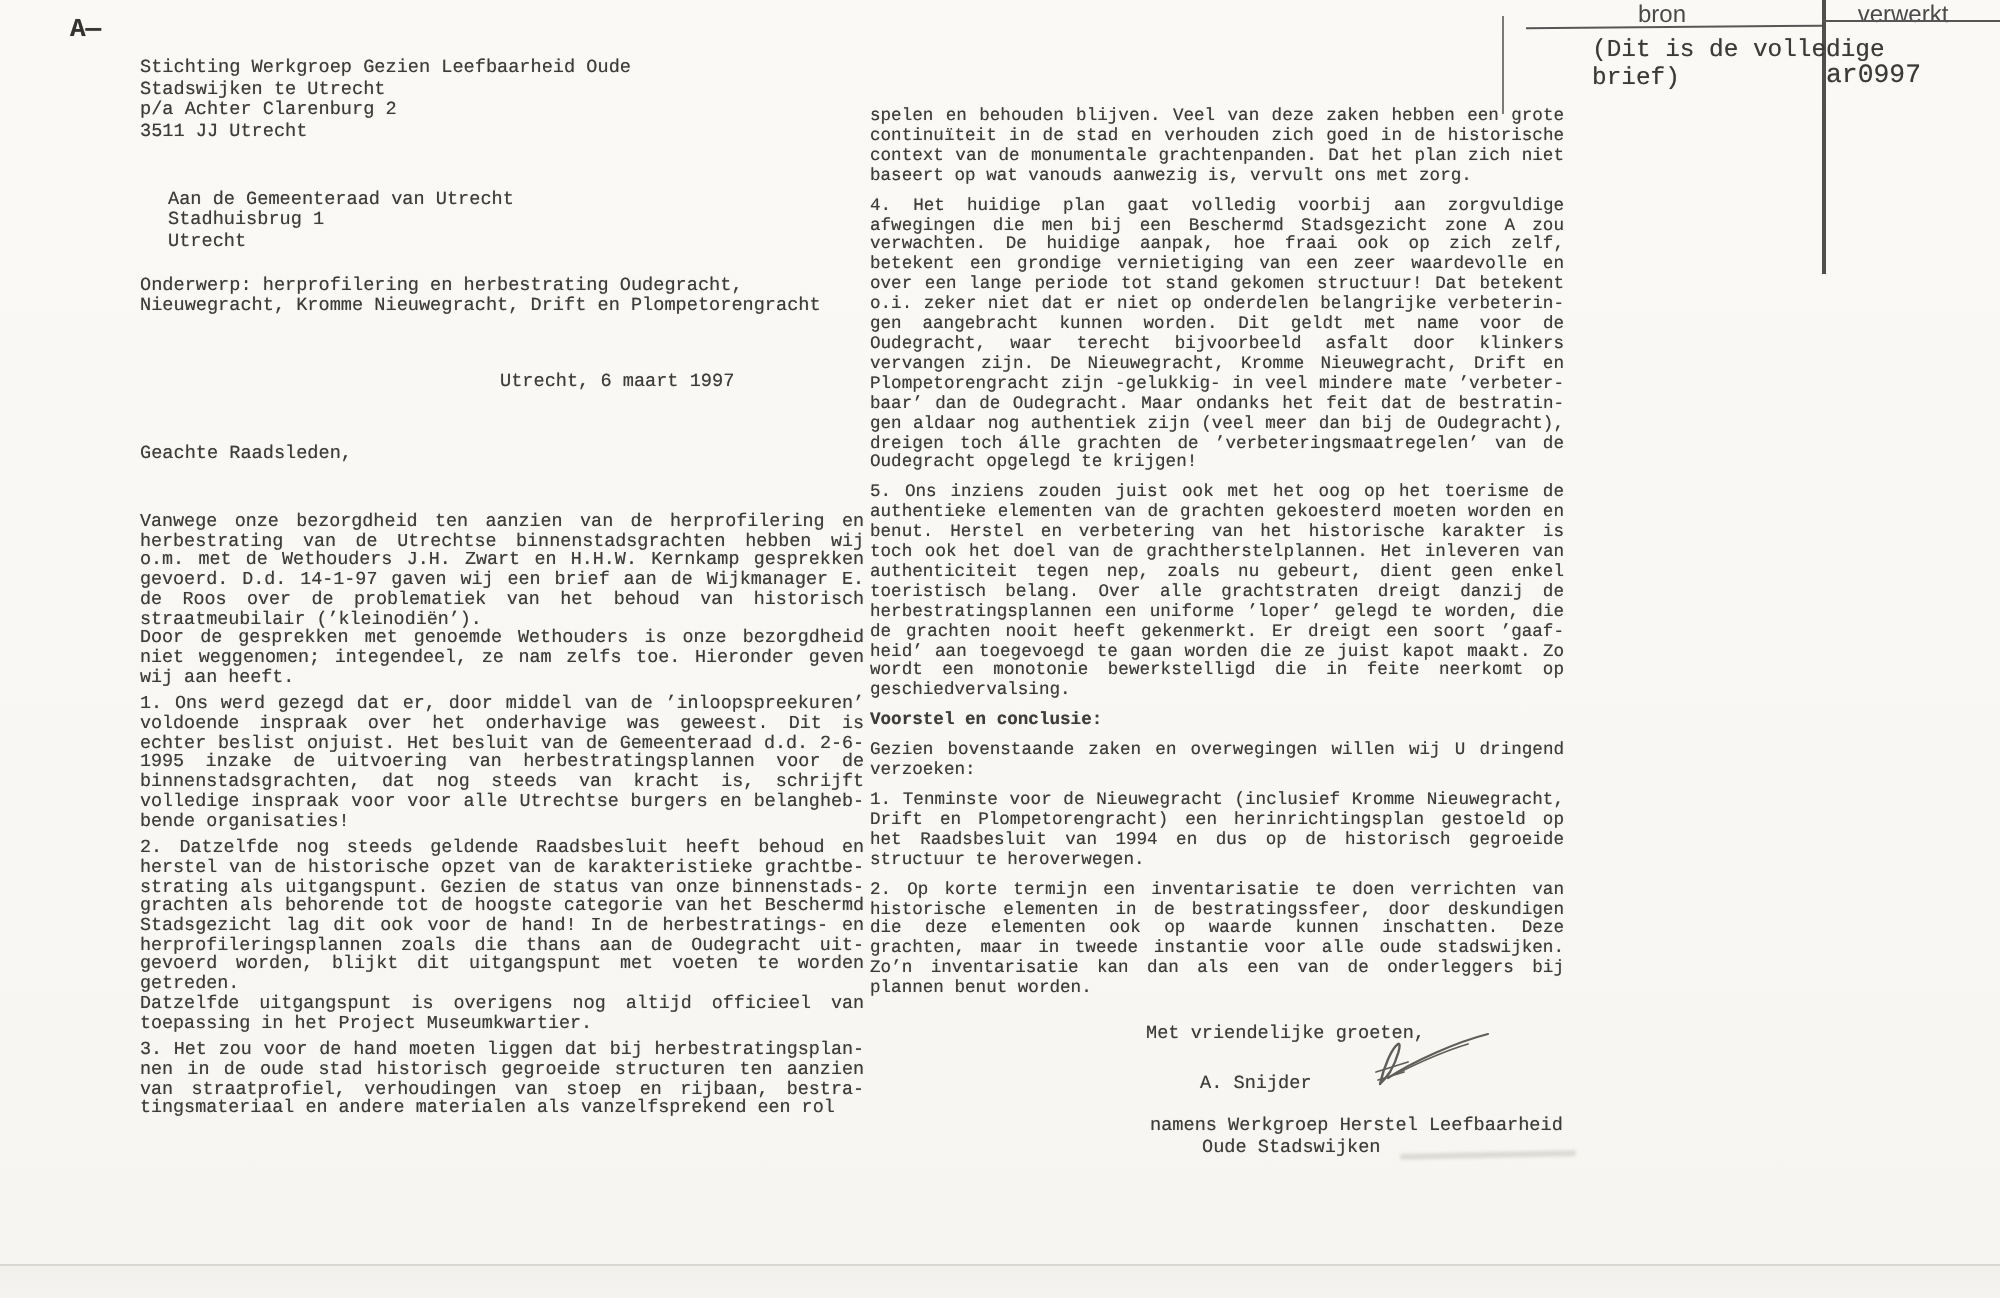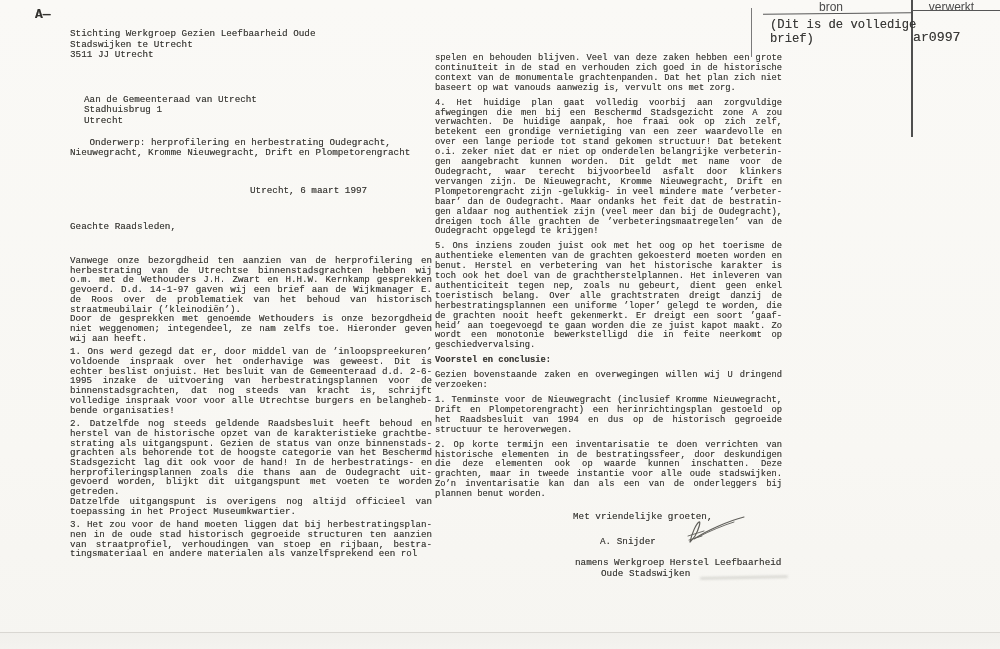--- a/index.html
+++ b/index.html
@@ -12,21 +12,21 @@
   }
   .abs { position:absolute; }
   .ln  { min-height:1em; }
   .just{ text-align:justify; text-align-last:justify; }
   .para.bold { font-weight:700; }
 
   .margin-mark { left:35px; top:7px; font-size:13px; font-weight:700; color:#33322f; }
 
   .sender    { left:70px;  top:29px;  font-size:9.3px; line-height:10.6px; }
   .recipient { left:70px;  top:95px;  font-size:9.3px; line-height:10.4px;margin-left:14px; }
-  .subject   { left:70px;  top:138px; font-size:9.3px; line-height:10.4px;text-align:center; }
+  .subject   { left:70px;  top:138px; font-size:9.3px; line-height:10.4px; }
   .dateline  { left:250px; top:185px; font-size:9.3px; }
   .salutation{ left:70px;  top:221px; font-size:9.3px; }
 
   .col-left  { left:70px;  top:256px; width:362px; font-size:9.2px; line-height:9.7px; }
   .col-left  .para { margin-bottom:4px; }
   .col-right { left:435px; top:54px;  width:347px; font-size:8.8px; line-height:9.9px; }
   .col-right .para { margin-bottom:5px; }
 
   .closing-greeting { left:573px; top:511px; font-size:9.3px; }
   .closing-name     { left:600px; top:536px; font-size:9.3px; }
@@ -39,21 +39,21 @@
 
   
   .stamp-label { font-family:"Liberation Sans","DejaVu Sans",sans-serif;
                  font-size:12px; color:#4a4a4a; text-shadow:none; }
   .stamp-bron     { left:751px; top:0px; width:160px; text-align:center; }
   .stamp-verwerkt { left:911px; top:0px; width:81px;  text-align:center; }
   .stamp-vline-left  { left:751px; top:8px;  width:1px; height:49px; background:#7a7a7a; }
   .stamp-vline-right { left:911px; top:0px;  width:2px; height:137px; background:var(--stamp-line,#4f4f4f); }
   .stamp-hline-bron  { left:763px; top:13px; width:148px; height:1px; background:#565656; transform:rotate(-0.5deg); }
   .stamp-hline-verw  { left:911px; top:10px; width:89px;  height:1px; background:#565656; }
-  .stamp-note { left:770px; top:19px; font-size:12.2px; line-height:13.5px; color:#3a3a38; }
+  .stamp-note { left:796px; top:19px; font-size:12.2px; line-height:13.5px; color:#3a3a38; }
   .stamp-code { left:913px; top:30px; font-size:13.2px; color:#3a3a38; }
 
   .page-edge   { left:0; top:632px; width:1000px; height:1px; background:#d9d7d2; }
   .page-bottom { left:0; top:633px; width:1000px; height:16px;
                  background:linear-gradient(180deg,#f1f0ec,#f4f3ef); }
 </style>
 </head>
 <body>
 
 <div class="scan" style="background-color: rgb(248, 247, 243);">
@@ -70,20 +70,21 @@
     <div class="abs stamp-note">
         <div class="ln">(Dit is de volledige</div>
         <div class="ln">brief)</div>
       </div>
     <div class="abs stamp-code">ar0997</div>
   </div>
 
   <div class="abs sender">
       <div class="ln">Stichting Werkgroep Gezien Leefbaarheid Oude</div>
       <div class="ln">Stadswijken te Utrecht</div>
+      <div class="ln">p/a Achter Clarenburg 2</div>
       <div class="ln">3511 JJ Utrecht</div>
     </div>
   <div class="abs recipient">
       <div class="ln">Aan de Gemeenteraad van Utrecht</div>
       <div class="ln">Stadhuisbrug 1</div>
       <div class="ln">Utrecht</div>
     </div>
   <div class="abs subject">
       <div class="ln">Onderwerp: herprofilering en herbestrating Oudegracht,</div>
       <div class="ln">Nieuwegracht, Kromme Nieuwegracht, Drift en Plompetorengracht</div>

